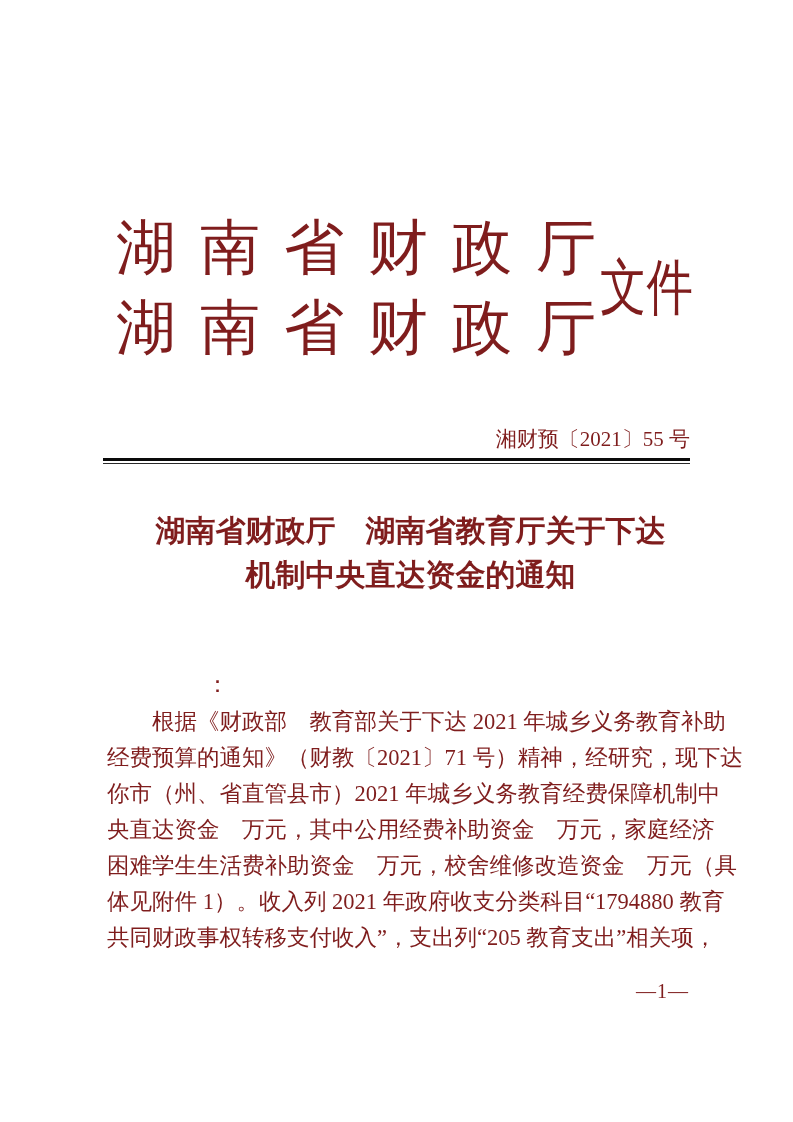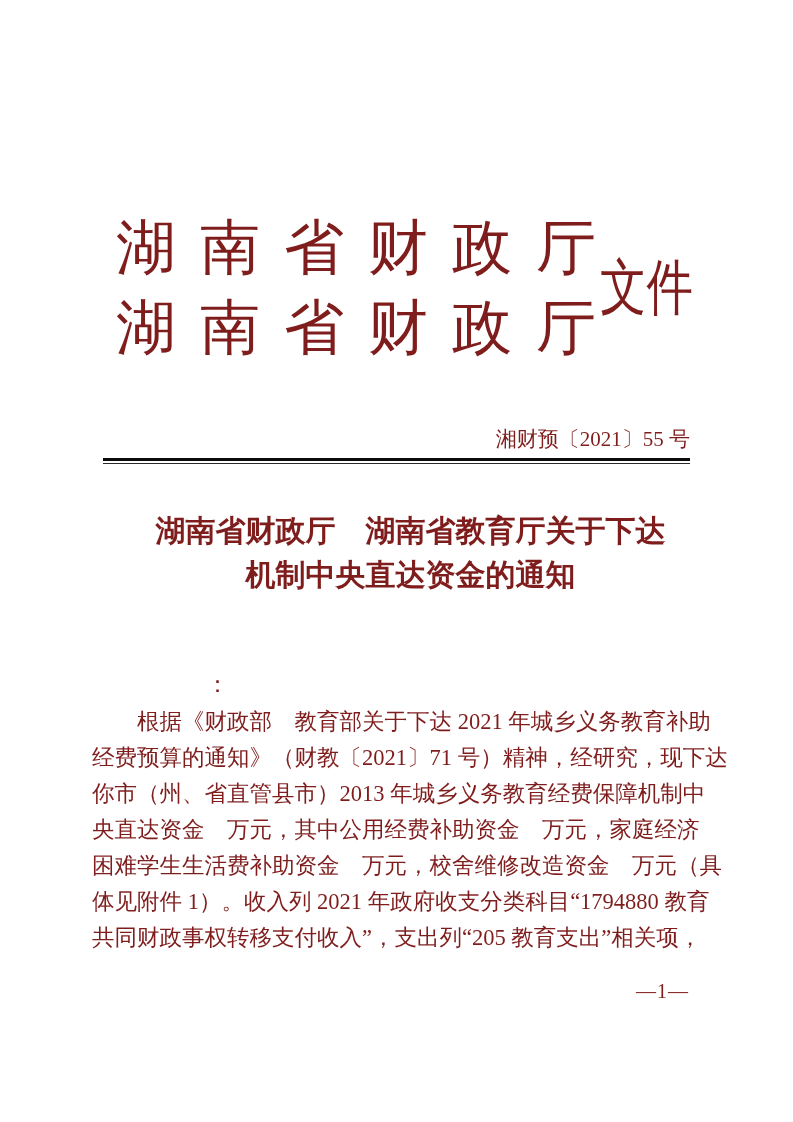--- a/index.html
+++ b/index.html
@@ -87,21 +87,21 @@
     top: 671px;
     left: 206px;
     font-size: 23px;
     line-height: 28px;
   }
 
   
   .body-text {
     position: absolute;
     top: 704px;
-    left: 92px;
+    left: 107px;
     width: 587px;
     font-size: 22.5px;
   }
   .body-line {
     line-height: 36px;
     text-align: justify;
     text-align-last: justify;
     white-space: nowrap;
   }
   .body-text .body-line:first-child {
@@ -138,21 +138,21 @@
   <div class="doc-title">
       <div class="title-line">湖南省财政厅　湖南省教育厅关于下达</div>
       <div class="title-line">机制中央直达资金的通知</div>
     </div>
 
   <div class="addressee">：</div>
 
   <div class="body-text">
       <div class="body-line">根据《财政部　教育部关于下达 2021 年城乡义务教育补助</div>
       <div class="body-line">经费预算的通知》（财教〔2021〕71 号）精神，经研究，现下达</div>
-      <div class="body-line">你市（州、省直管县市）2013 年城乡义务教育经费保障机制中</div>
+      <div class="body-line">你市（州、省直管县市）2021 年城乡义务教育经费保障机制中</div>
       <div class="body-line">央直达资金　万元，其中公用经费补助资金　万元，家庭经济</div>
       <div class="body-line">困难学生生活费补助资金　万元，校舍维修改造资金　万元（具</div>
       <div class="body-line">体见附件 1）。收入列 2021 年政府收支分类科目“1794880 教育</div>
       <div class="body-line">共同财政事权转移支付收入”，支出列“205 教育支出”相关项，</div>
     </div>
 
   <div class="page-number">—1—</div>
 
 </div>
 

